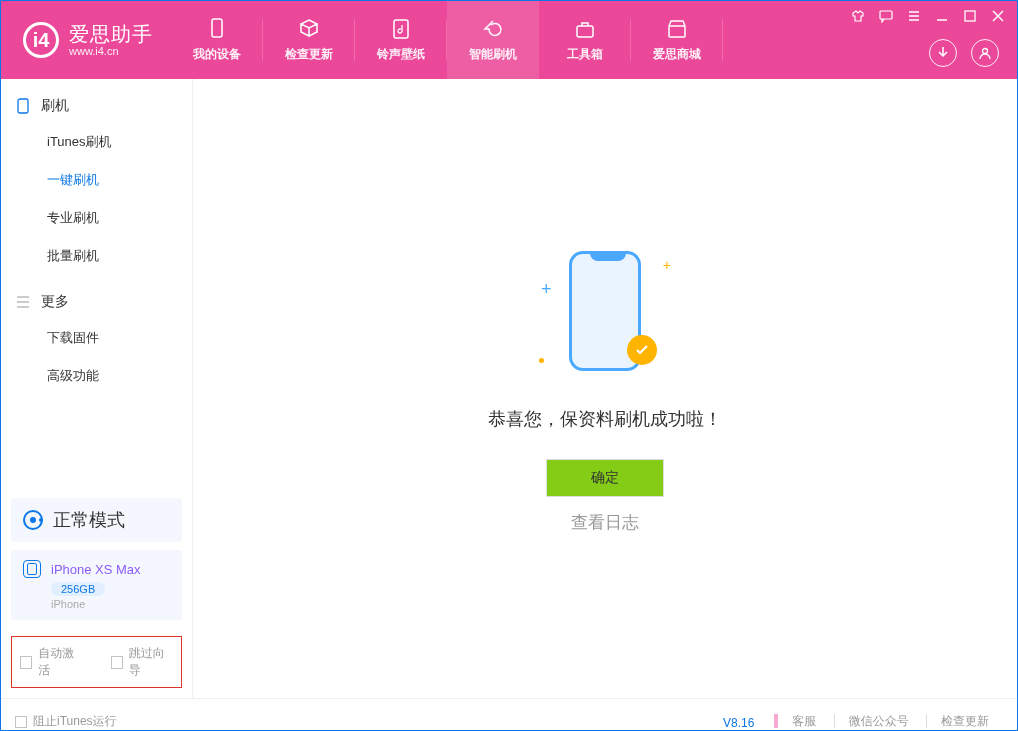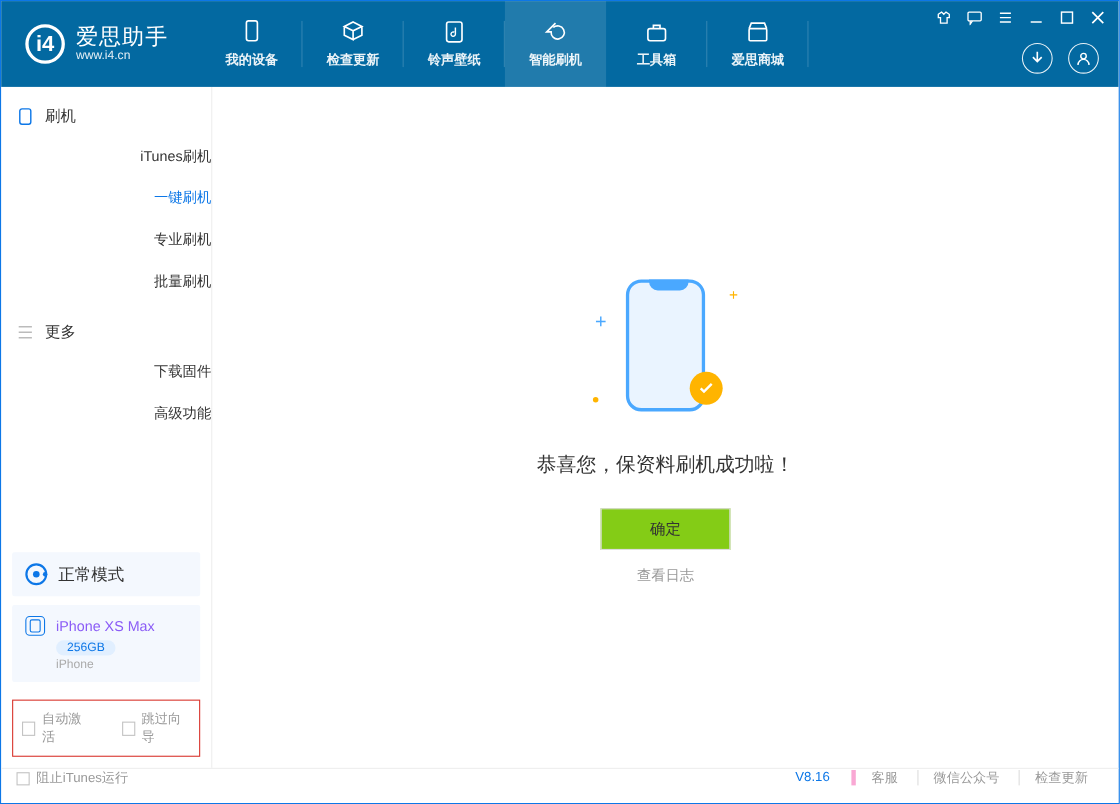--- a/index.html
+++ b/index.html
@@ -1,18 +1,18 @@
 <!DOCTYPE html>
 <html><head>
 <meta charset="utf-8">
 <style>
 * { margin: 0; padding: 0; box-sizing: border-box; font-family: "Microsoft YaHei", Arial, sans-serif; }
 body { background: #fff; width: 1018px; height: 731px; border: 1px solid #0d77e7; overflow: hidden; }
 
-.header { background: #0369a1; height: 78px; display: flex; align-items: center; position: relative; gap: 12px; }
+.header { background: #ec4899; height: 78px; display: flex; align-items: center; position: relative; }
 .logo-area { display: flex; align-items: center; padding: 0 18px 0 22px; color: #fff; }
 .logo-circle { width: 36px; height: 36px; border: 3px solid #fff; border-radius: 50%; display: flex; align-items: center; justify-content: center; font-weight: bold; font-size: 20px; margin-right: 10px; }
 .logo-text .cn { font-size: 20px; font-weight: 500; letter-spacing: 1px; line-height: 1.1; }
 .logo-text .en { font-size: 11px; opacity: .9; line-height: 1.1; }
 
 .nav { display: flex; height: 100%; }
 .nav-item { width: 92px; display: flex; flex-direction: column; align-items: center; justify-content: center; color: rgba(255,255,255,.92); font-size: 12px; cursor: pointer; position: relative; font-weight: bold; }
 .nav-item.selected { background: rgba(255,255,255,.12); }
 .nav-item svg { margin-bottom: 4px; }
 .nav-item .label { margin-top: 1px; }
@@ -22,26 +22,26 @@
 .win-controls span { width: 18px; height: 18px; display: flex; align-items: center; justify-content: center; color: rgba(255,255,255,.9); cursor: pointer; }
 
 .header-right-icons { position: absolute; right: 18px; bottom: 12px; display: flex; gap: 14px; }
 .round-btn { width: 28px; height: 28px; border: 1.5px solid rgba(255,255,255,.9); border-radius: 50%; display: flex; align-items: center; justify-content: center; cursor: pointer; }
 
 .body-area { display: flex; height: calc(100% - 78px - 32px); }
 
 .sidebar { width: 192px; border-right: 1px solid #eee; display: flex; flex-direction: column; }
 .side-group-title { display: flex; align-items: center; padding: 18px 14px 8px; font-size: 14px; color: #333; font-weight: 500; }
 .side-group-title svg, .side-group-title .gicon { margin-right: 10px; }
-.side-sub { padding: 10px 0 10px 46px; font-size: 13px; color: #333; cursor: pointer; text-align: right; }
+.side-sub { padding: 10px 0 10px 46px; font-size: 13px; color: #333; cursor: pointer; }
 .side-sub.selected { color: #0d77e7; }
 
 .sidebar-spacer { flex: 1; }
 
-.mode-card { margin: 8px 10px; background: #f4f8fe; border-radius: 2px; padding: 10px 12px; display: flex; align-items: center; font-size: 15px; color: #333; }
+.mode-card { margin: 8px 10px; background: #f4f8fe; border-radius: 2px; padding: 10px 12px; display: flex; align-items: center; font-size: 18px; color: #333; }
 .mode-card .ic { width: 20px; height: 20px; border-radius: 50%; border: 2px solid #0d77e7; margin-right: 10px; display:flex; align-items:center; justify-content:center; }
 .mode-card .ic .inner { width:6px; height:6px; background:#0d77e7; border-radius:50%; box-shadow: 8px 0 0 -1px #0d77e7; }
 
 .device-card { margin: 0 10px 10px; background: #f4f8fe; border-radius: 2px; padding: 10px 12px; }
 .device-card .row1 { display:flex; align-items:center; font-size: 13px; font-weight: 500; color:#8b5cf6; }
 .device-card .row1 .phic { width:18px; height:18px; border:1.5px solid #0d77e7; border-radius:4px; margin-right:10px; position:relative; }
 .device-card .row1 .phic::after { content:''; position:absolute; top:2px; left:3px; right:3px; bottom:2px; border:1px solid #0d77e7; border-radius:2px; }
 .device-card .badge { display:inline-block; margin: 4px 0 2px 28px; background:#e1efff; color:#0d77e7; border-radius: 10px; padding: 1px 10px; font-size: 11px; }
 .device-card .subtype { margin-left: 28px; color:#aaa; font-size: 11px; }
 
@@ -53,23 +53,23 @@
 .illo { width: 140px; height: 140px; position: relative; margin-bottom: 24px; }
 .phone-shape { position:absolute; left:34px; top:8px; width:72px; height:120px; border:3px solid #4aa8ff; border-radius:14px; background:#eaf4ff; }
 .phone-shape::before { content:''; position:absolute; top:-3px; left:18px; width:36px; height:10px; background:#4aa8ff; border-radius:0 0 8px 8px; }
 .check-badge { position:absolute; right:18px; bottom:18px; width:30px; height:30px; background:#ffb400; border-radius:50%; display:flex; align-items:center; justify-content:center; }
 .plus1 { position:absolute; left:6px; top:36px; color:#4aa8ff; font-size:18px; }
 .plus2 { position:absolute; right:4px; top:14px; color:#ffb400; font-size:14px; }
 .dot1 { position:absolute; left:4px; bottom:20px; width:5px; height:5px; background:#ffb400; border-radius:50%; }
 
 .success-msg { font-size: 18px; color:#333; margin-bottom: 28px; }
 .ok-btn { border:1px solid #ddd; background:#84cc16; padding: 9px 44px; font-size: 14px; color:#333; cursor:pointer; margin-bottom: 14px; }
-.log-link { color:#999; font-size: 13px; cursor:pointer; }
-
-.footer { height: 32px; border-top: 1px solid #eee; display:flex; align-items:flex-start; padding: 0 14px; font-size: 12px; color:#999; }
+.log-link { color:#999; font-size: 17px; cursor:pointer; }
+
+.footer { height: 32px; border-top: 1px solid #eee; display:flex; align-items:flex-end; padding: 0 14px; font-size: 12px; color:#999; }
 .footer .left-chk { display:flex; align-items:center; }
 .footer .left-chk .box { width:12px; height:12px; border:1px solid #c3c3c3; margin-right:6px; }
 .footer .spacer { flex:1; }
 .footer .ver { color:#0d77e7; margin-right: 20px; }
 .footer .flinks a { color:#999; text-decoration:none; padding: 0 14px; border-left:1px solid #ddd; cursor:pointer; }
 .footer .flinks a:first-child { border-left:4px solid #f9a8d4; }
 </style>
 </head>
 <body>
 

